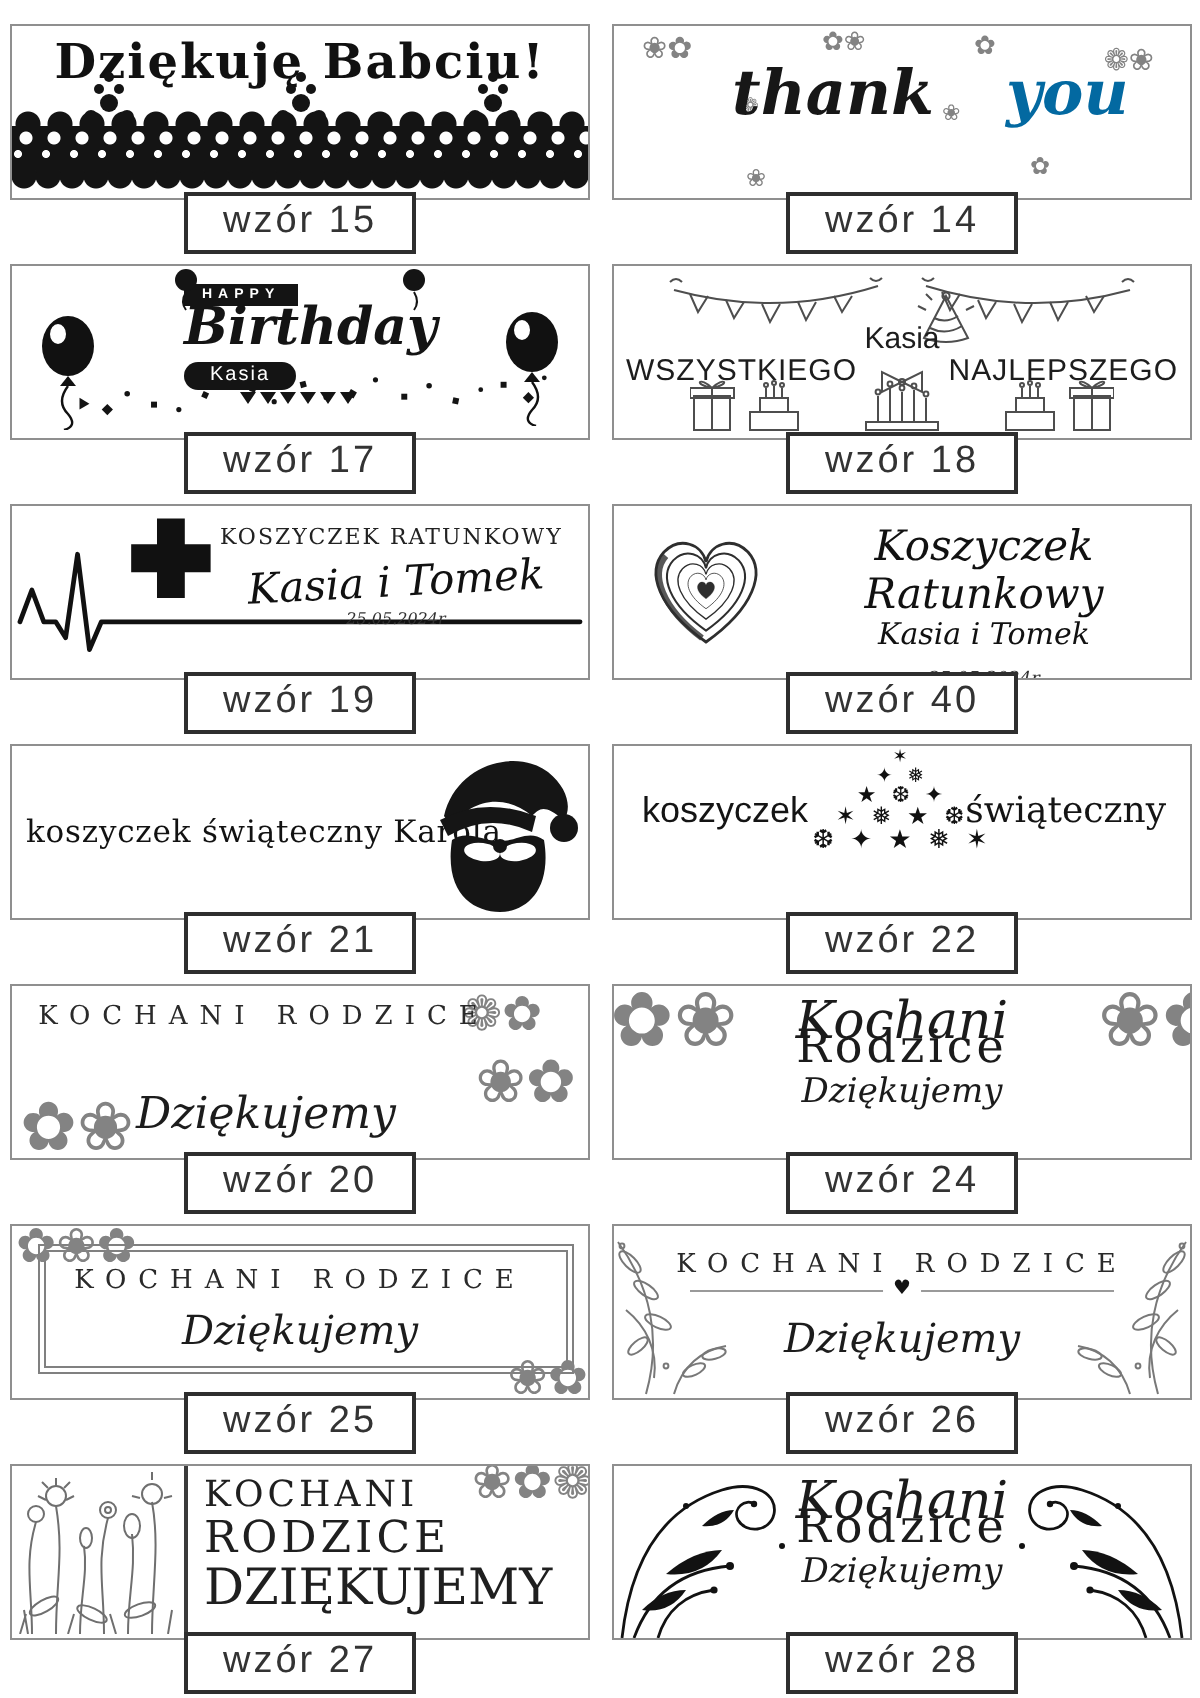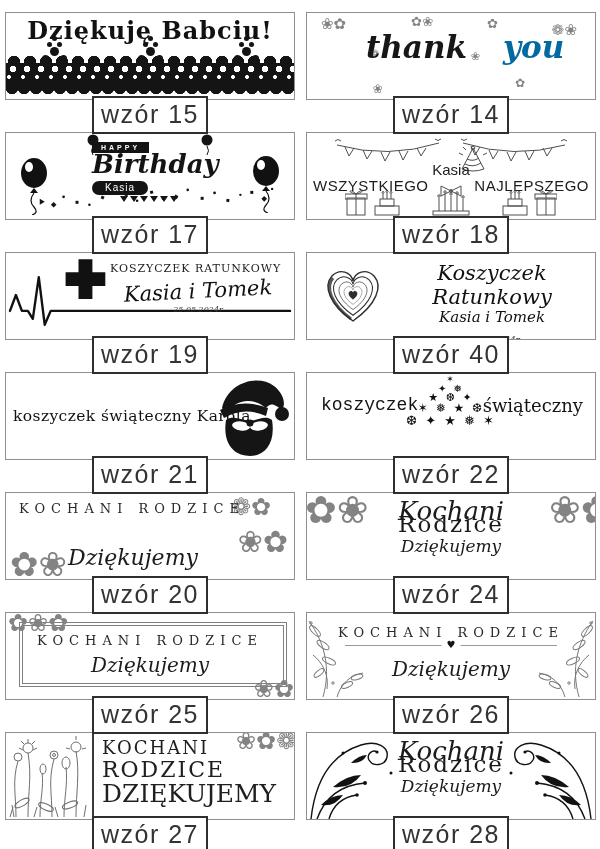--- a/index.html
+++ b/index.html
@@ -2,21 +2,21 @@
 <html><head>
 <meta charset="utf-8">
 <style>
   html,body{margin:0;padding:0;background:#fff;}
   .page{position:relative;width:600px;height:849px;background:#fff;box-sizing:border-box;
         padding:12px 4px 0 5px;display:grid;grid-template-columns:1fr 1fr;column-gap:11px;
         grid-auto-rows:120px;overflow:hidden;font-family:"Liberation Sans",sans-serif;}
   .cell{position:relative;}
   .design{position:relative;height:86px;border:1px solid #8f8f8f;background:#fff;overflow:hidden;}
   .tag{position:relative;z-index:3;width:112px;margin:-4px auto 0;background:#fff;border:2px solid #2e2e2e;
-       text-align:center;font-size:25px;letter-spacing:1.5px;color:#333;padding:2px 0 3px;
+       text-align:center;font-size:19px;letter-spacing:1.5px;color:#333;padding:2px 0 3px;
        font-family:"Liberation Sans",sans-serif;}
   .fl{position:absolute;font-family:"DejaVu Sans",sans-serif;color:#838383;line-height:1;}
 
   
   .d15 .title{position:absolute;left:0;right:0;top:3px;text-align:center;font-family:"DejaVu Serif",serif;
               font-size:24px;font-weight:600;color:#111;letter-spacing:1px;}
   .lace{position:absolute;left:0;right:0;bottom:0;height:46px;}
   .lace .bumps{position:absolute;left:0;right:0;top:0;height:12px;
     background:radial-gradient(circle at 8px 9px,#141414 6px,transparent 6.5px);background-size:16px 12px;}
   .lace .band{position:absolute;left:0;right:0;top:10px;height:24px;background:#141414;
@@ -74,21 +74,21 @@
   .d20 .title{font:italic 21px "DejaVu Serif",serif;}
   .d20 .names{font:italic 15px "DejaVu Serif",serif;margin-top:-1px;}
   .d20 .date{font:italic 9px "DejaVu Serif",serif;margin-top:9px;color:#333;}
 
   
   .d21 .title{position:absolute;left:7px;top:34px;font-family:"DejaVu Serif",serif;font-size:15.5px;
               color:#121212;letter-spacing:.4px;}
   .santa{position:absolute;right:2px;top:1px;width:80px;height:84px;}
 
   
-  .d22 .w1{position:absolute;left:14px;top:22px;font-family:Liberation Mono, monospace;font-size:18px;color:#141414;}
+  .d22 .w1{position:absolute;left:14px;top:22px;font-family:Liberation Sans, sans-serif;font-size:18px;color:#141414;}
   .d22 .w2{position:absolute;right:12px;top:22px;font-family:"DejaVu Serif",serif;font-size:18px;color:#141414;}
   .tree{position:absolute;left:50%;top:2px;transform:translateX(-50%);text-align:center;color:#111;
         font-family:"DejaVu Sans",sans-serif;}
   .tree div{line-height:.95;letter-spacing:2px;}
   .tree .r0{font-size:9px;} .tree .r1{font-size:10px;} .tree .r2{font-size:11px;}
   .tree .r3{font-size:12px;} .tree .r4{font-size:13px;}
 
   
   .d23 .title{position:absolute;left:10px;top:8px;width:232px;text-align:center;
               font-family:"DejaVu Serif",serif;font-size:13px;letter-spacing:6px;color:#2a2a2a;}

